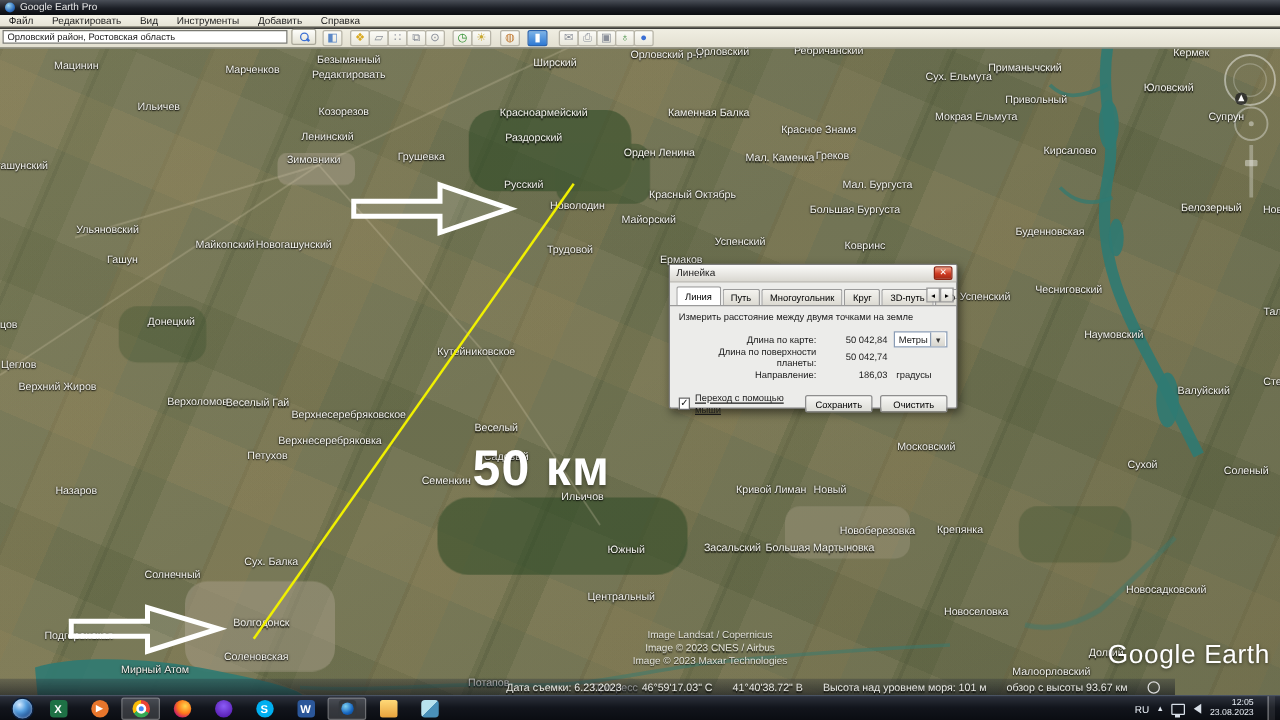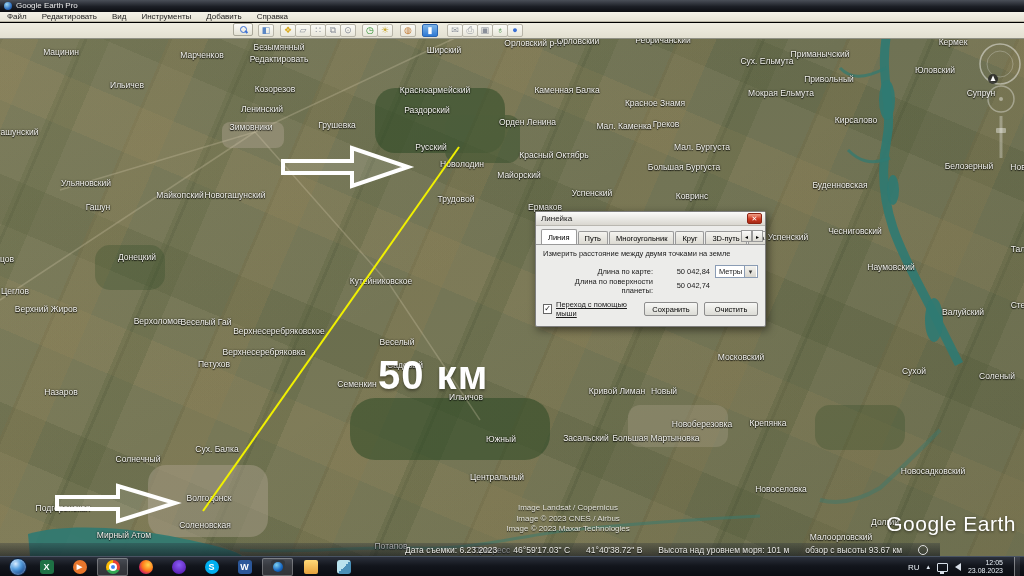--- a/index.html
+++ b/index.html
@@ -159,20 +159,21 @@
 
 <span class="menu-item">Файл</span>
     <span class="menu-item">Редактировать</span>
     <span class="menu-item">Вид</span>
     <span class="menu-item">Инструменты</span>
     <span class="menu-item">Добавить</span>
     <span class="menu-item">Справка</span>
   </div>
 
 <div class="toolbar">
+  <input class="search-input" value="Орловский район, Ростовская область" style="">
   <button class="search-btn">
     <span class="mag"></span>
   </button>
   <div style="position:absolute;left:0;top:1px;width:100%;height:13px;">
 
   <button class="tb ic-blue" style="left: 258px;">◧</button>
       <button class="tb ic-yellow" style="left: 280px;">❖</button>
       <button class="tb ic-grey" style="left: 295px;">▱</button>
       <button class="tb ic-grey" style="left: 310px;">∷</button>
       <button class="tb ic-grey" style="left: 325px;">⧉</button>
@@ -248,21 +249,21 @@
     <div class="plabel" style="left: 781px; top: 88px;">Мокрая Ельмута</div>
     <div class="plabel" style="left: 981px; top: 88px;">Супрун</div>
     <div class="plabel" style="left: 655px; top: 98px;">Красное Знамя</div>
     <div class="plabel" style="left: 251px; top: 122px;">Зимовники</div>
     <div class="plabel" style="left: 337px; top: 120px;">Грушевка</div>
     <div class="plabel" style="left: 516px; top: 117px; padding-left: 23px;">Орден Ленина</div>
     <div class="plabel" style="left: 856px; top: 115px;">Кирсалово</div>
     <div class="plabel" style="left: 624px; top: 121px;">Мал. Каменка</div>
     <div class="plabel" style="left: 666px; top: 119px;">Греков</div>
     <div class="plabel" style="left: 18px; top: 127px;">гашунский</div>
-    <div class="plabel" style="left: 419px; top: 142px; margin-left: 12px;">Русский</div>
+    <div class="plabel" style="left: 419px; top: 142px;">Русский</div>
     <div class="plabel" style="left: 702px; top: 142px;">Мал. Бургуста</div>
     <div class="plabel" style="left: 554px; top: 150px;">Красный Октябрь</div>
     <div class="plabel" style="left: 430px; top: 159px; margin-left: 32px;">Новолодин</div>
     <div class="plabel" style="left: 684px; top: 162px;">Большая Бургуста</div>
     <div class="plabel" style="left: 969px; top: 161px;">Белозерный</div>
     <div class="plabel" style="left: 1018px; top: 162px;">Нов</div>
     <div class="plabel" style="left: 519px; top: 170px;">Майорский</div>
     <div class="plabel" style="left: 86px; top: 178px;">Ульяновский</div>
     <div class="plabel" style="left: 592px; top: 188px;">Успенский</div>
     <div class="plabel" style="left: 692px; top: 191px;">Ковринс</div>
@@ -376,20 +377,25 @@
     <span class="d-label">Длина по карте:</span>
     <span class="d-val">50 042,84</span>
     <span class="dd">
       <span>Метры</span>
     </span>
   </div>
   <div class="d-row">
     <span class="d-label">Длина по поверхности планеты:</span>
     <span class="d-val">50 042,74</span>
   </div>
+  <div class="d-row">
+    <span class="d-label">Направление:</span>
+    <span class="d-val">186,03</span>
+    <span class="d-unit">градусы</span>
+  </div>
   <div class="dlg-footer">
     <span class="chk">✓</span>
     <span class="chk-label">Переход с помощью мыши</span>
     <span class="dlg-btns">
       <button class="dlg-btn">Сохранить</button>
       <button class="dlg-btn">Очистить</button>
     </span>
   </div>
 </div>
 

